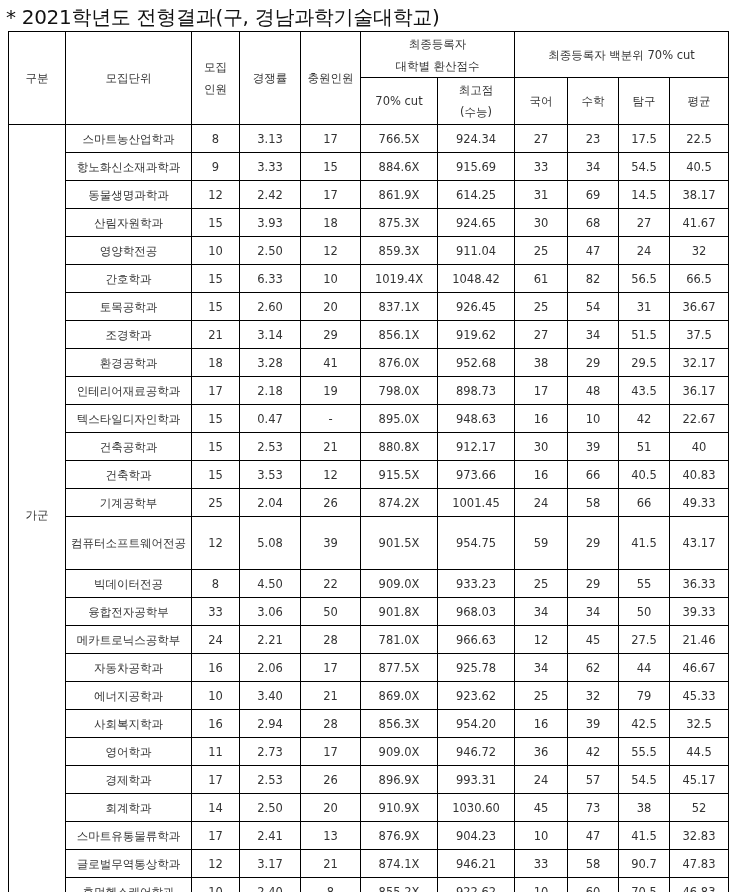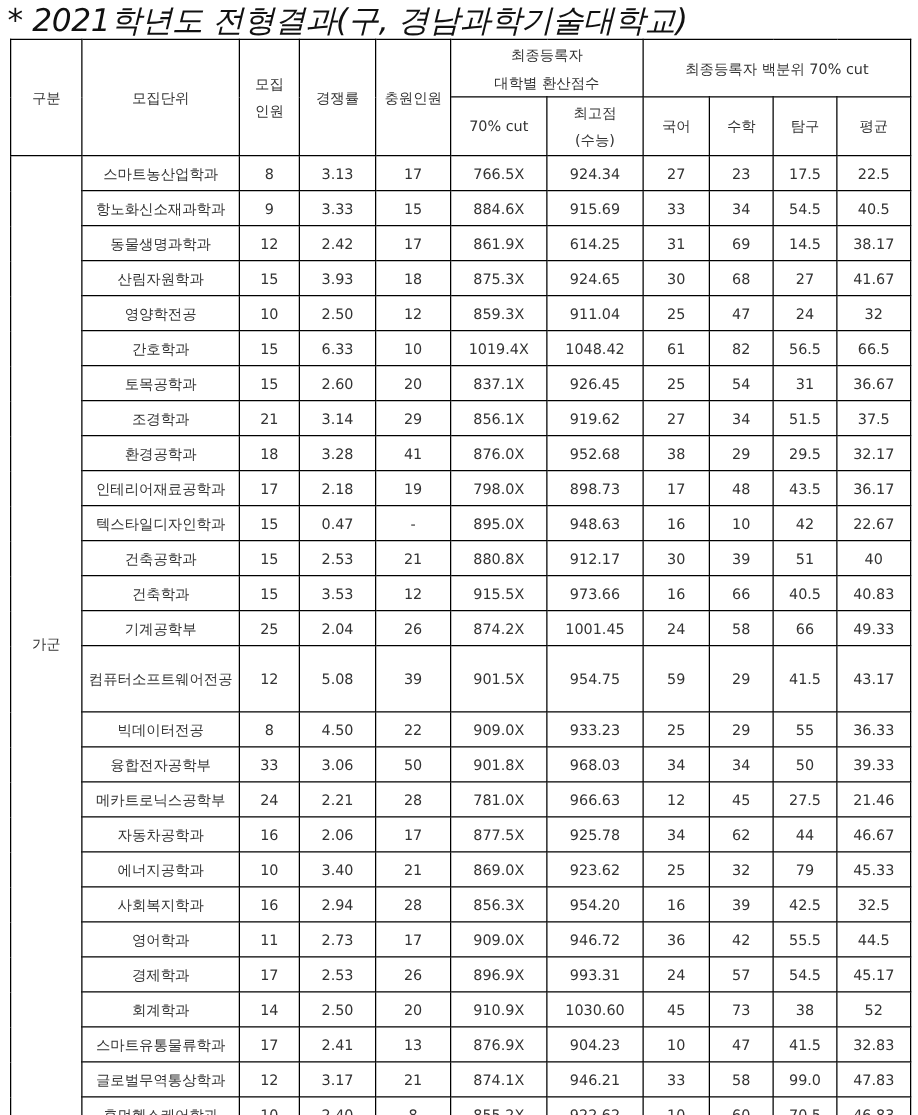--- a/index.html
+++ b/index.html
@@ -1,17 +1,17 @@
 <!DOCTYPE html>
 <html><head>
 <meta charset="utf-8">
 <style>
   html, body { margin: 0; padding: 0; background: #ffffff; }
   body { width: 734px; height: 892px; overflow: hidden; font-family: "DejaVu Sans", "Liberation Sans", sans-serif; color: #222; }
-  .title { position: absolute; left: 6px; top: 4px; font-size: 25px; line-height: 26px; color: #111; white-space: nowrap; letter-spacing: -0.3px; font-style: italic; }
+  .title { position: absolute; left: 6px; top: 4px; font-size: 20px; line-height: 26px; color: #111; white-space: nowrap; letter-spacing: -0.3px; }
   table.results { position: absolute; left: 8px; top: 31px; border-collapse: collapse; table-layout: fixed; width: 720px; }
   table.results td, table.results th { border: 1px solid #000; text-align: center; vertical-align: middle; font-size: 11.5px; font-weight: normal; padding: 0; color: #333; }
   table.results th { line-height: 22px; }
   tr.h1 th { height: 45px; }
   tr.h2 th { height: 46px; }
   tr.row td { height: 27px; }
   tr.row.tall td { height: 52px; }
   td.dept { line-height: 26px; padding: 0 4px; }
   td.group { color: #333; }
 </style>
@@ -366,21 +366,21 @@
       </tr>
       <tr class="row">
         <td class="dept">글로벌무역통상학과</td>
         <td>12</td>
         <td>3.17</td>
         <td>21</td>
         <td>874.1X</td>
         <td>946.21</td>
         <td>33</td>
         <td>58</td>
-        <td>99.0</td>
+        <td>90.7</td>
         <td>47.83</td>
       </tr>
       <tr class="row">
         <td class="dept">휴먼헬스케어학과</td>
         <td>10</td>
         <td>2.40</td>
         <td>8</td>
         <td>855.2X</td>
         <td>922.62</td>
         <td>10</td>

